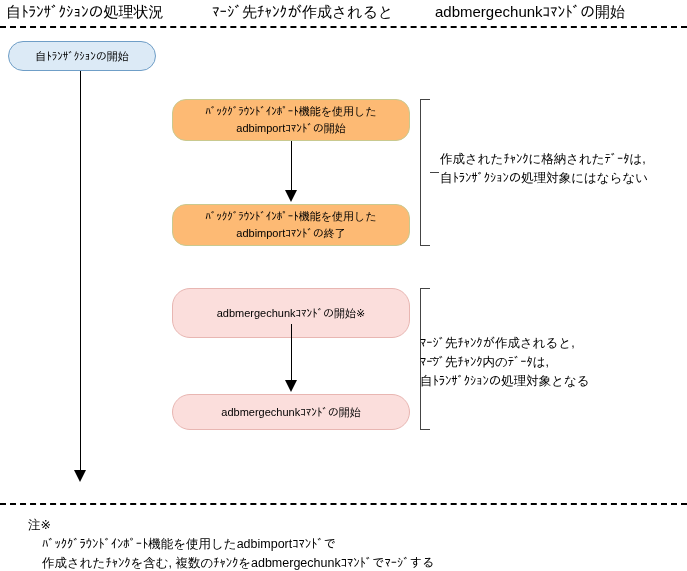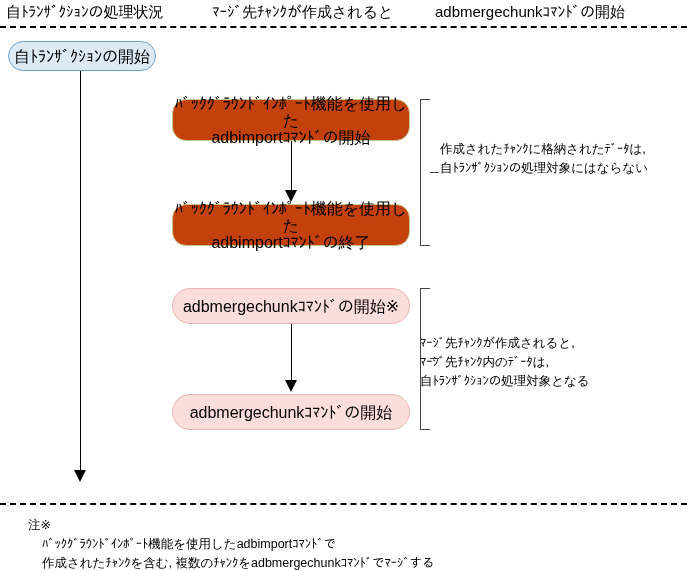--- a/index.html
+++ b/index.html
@@ -42,41 +42,41 @@
 
   
   .node {
     position: absolute;
     box-sizing: border-box;
     border-radius: 14px;
     display: flex;
     align-items: center;
     justify-content: center;
     text-align: center;
-    font-size: 16px;
+    font-size: 11px;
     line-height: 17px;
     white-space: pre-line;
   }
   .node-blue {
     background: #dceaf6;
     border: 1px solid #6f9ec7;
   }
   .node-yellow {
-    background: #c2410c;
+    background: #fdba74;
     border: 1px solid #c9c98f;
   }
   .node-pink {
     background: #fbdedc;
     border: 1px solid #e8b6b2;
   }
 
   #node-tx-start      { left: 8px;   top: 41px;  width: 148px; height: 30px; border-radius: 15px; }
   #node-import-start  { left: 172px; top: 99px;  width: 238px; height: 42px; }
   #node-import-end    { left: 172px; top: 204px; width: 238px; height: 42px; }
-  #node-merge-start   { left: 172px; top: 288px; width: 238px; height: 36px; border-radius: 18px; }
+  #node-merge-start   { left: 172px; top: 288px; width: 238px; height: 50px; border-radius: 18px; }
   #node-merge-end     { left: 172px; top: 394px; width: 238px; height: 36px; border-radius: 18px; }
 
   
   .vline {
     position: absolute;
     width: 0;
     border-left: 1.6px solid #000000;
   }
   .arrowhead {
     position: absolute;
@@ -119,21 +119,21 @@
   #bracket-merge       { left: 420px; top: 288px; height: 142px; }
   #bracket-merge-tick  { left: 430px; top: 358px; }
 
   
   .annotation {
     position: absolute;
     font-size: 12.5px;
     line-height: 19px;
     white-space: pre-line;
   }
-  #annot-import { left: 440px; top: 140px; }
+  #annot-import { left: 440px; top: 150px; }
   #annot-merge  { left: 420px; top: 334px; }
 
   
   #footnote {
     position: absolute;
     left: 28px;
     top: 516px;
     font-size: 12.5px;
     line-height: 19px;
   }

